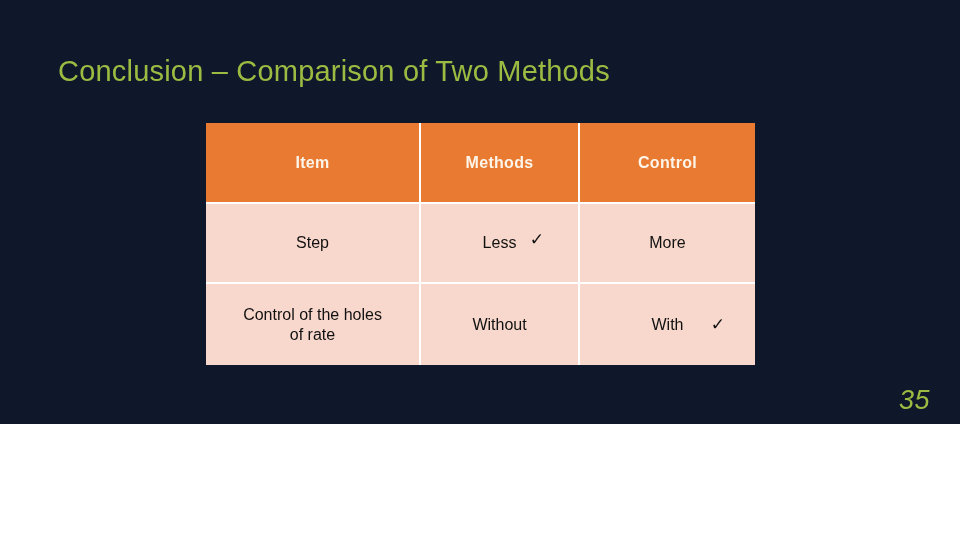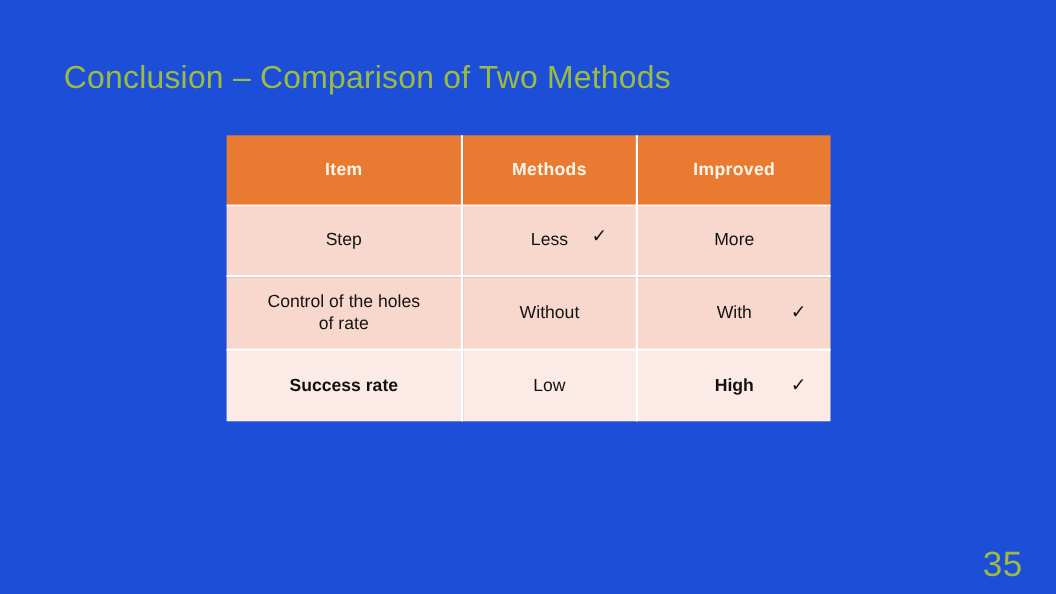--- a/index.html
+++ b/index.html
@@ -12,22 +12,22 @@
     background: #ffffff;
     font-family: "Liberation Sans", sans-serif;
     overflow: hidden;
     position: relative;
   }
 
   #slide {
     position: absolute;
     inset: 0;
     width: 960px;
-    height: 540px;
-    background: #1d4ed8;
+    height: 424px;
+    background: #0f172a;
   }
 
   
   #slide-title {
     position: absolute;
     left: 58px;
     top: 54px;
     width: 820px;
     font-size: 29px;
     font-weight: 400;
@@ -46,21 +46,21 @@
     border-collapse: separate;
     border-spacing: 0;
     table-layout: fixed;
   }
   #comparison-table col.col-item     { width: 215px; }
   #comparison-table col.col-original { width: 159px; }
   #comparison-table col.col-improved { width: 175px; }
 
   #comparison-table th,
   #comparison-table td {
-    padding: 4px;
+    padding: 12px;
     margin: 0;
     text-align: center;
     vertical-align: middle;
     border-right: 2px solid #ffffff;
     border-bottom: 2px solid #ffffff;
     color: #111111;
   }
   #comparison-table th:last-child,
   #comparison-table td:last-child {
     border-right: none;
@@ -133,44 +133,45 @@
   .multiline {
     display: block;
     line-height: 1.25;
   }
 
   
   #page-number {
     position: absolute;
     right: 30px;
     bottom: 8px;
-    font-size: 32px;
+    font-size: 27px;
     color: #9cbb42;
     font-weight: 400;
     letter-spacing: 0.5px;
+    font-style: italic;
   }
 </style>
 </head>
 <body>
 
 <div id="slide">
 
   <div id="slide-title">Conclusion – Comparison of Two Methods</div>
 
   <table id="comparison-table">
     <colgroup>
       <col class="col-item">
       <col class="col-original">
       <col class="col-improved">
     </colgroup>
     <thead>
       <tr>
         <th>Item</th>
         <th>Methods</th>
-        <th>Improved</th>
+        <th>Control</th>
       </tr>
     </thead>
     <tbody id="table-body">
         <tr class="tint-dark">
           <td>
             <span class="cell-inner">
               <span class="cell-text">Step</span>
             </span>
           </td>
           <td class="col-original-cell">
@@ -199,36 +200,18 @@
               <span class="cell-text">Without</span>
             </span>
           </td>
           <td>
             <span class="cell-inner">
               <span class="cell-text">With</span>
               <span class="check-mark">✓</span>
             </span>
           </td>
         </tr>
-        <tr class="tint-light row-last">
-          <td class="em">
-            <span class="cell-inner">
-              <span class="cell-text">Success rate</span>
-            </span>
-          </td>
-          <td class="col-original-cell">
-            <span class="cell-inner">
-              <span class="cell-text">Low</span>
-            </span>
-          </td>
-          <td class="em">
-            <span class="cell-inner">
-              <span class="cell-text">High</span>
-              <span class="check-mark">✓</span>
-            </span>
-          </td>
-        </tr>
       </tbody>
   </table>
 
   <div id="page-number">35</div>
 
 </div>
 
 </body></html>

